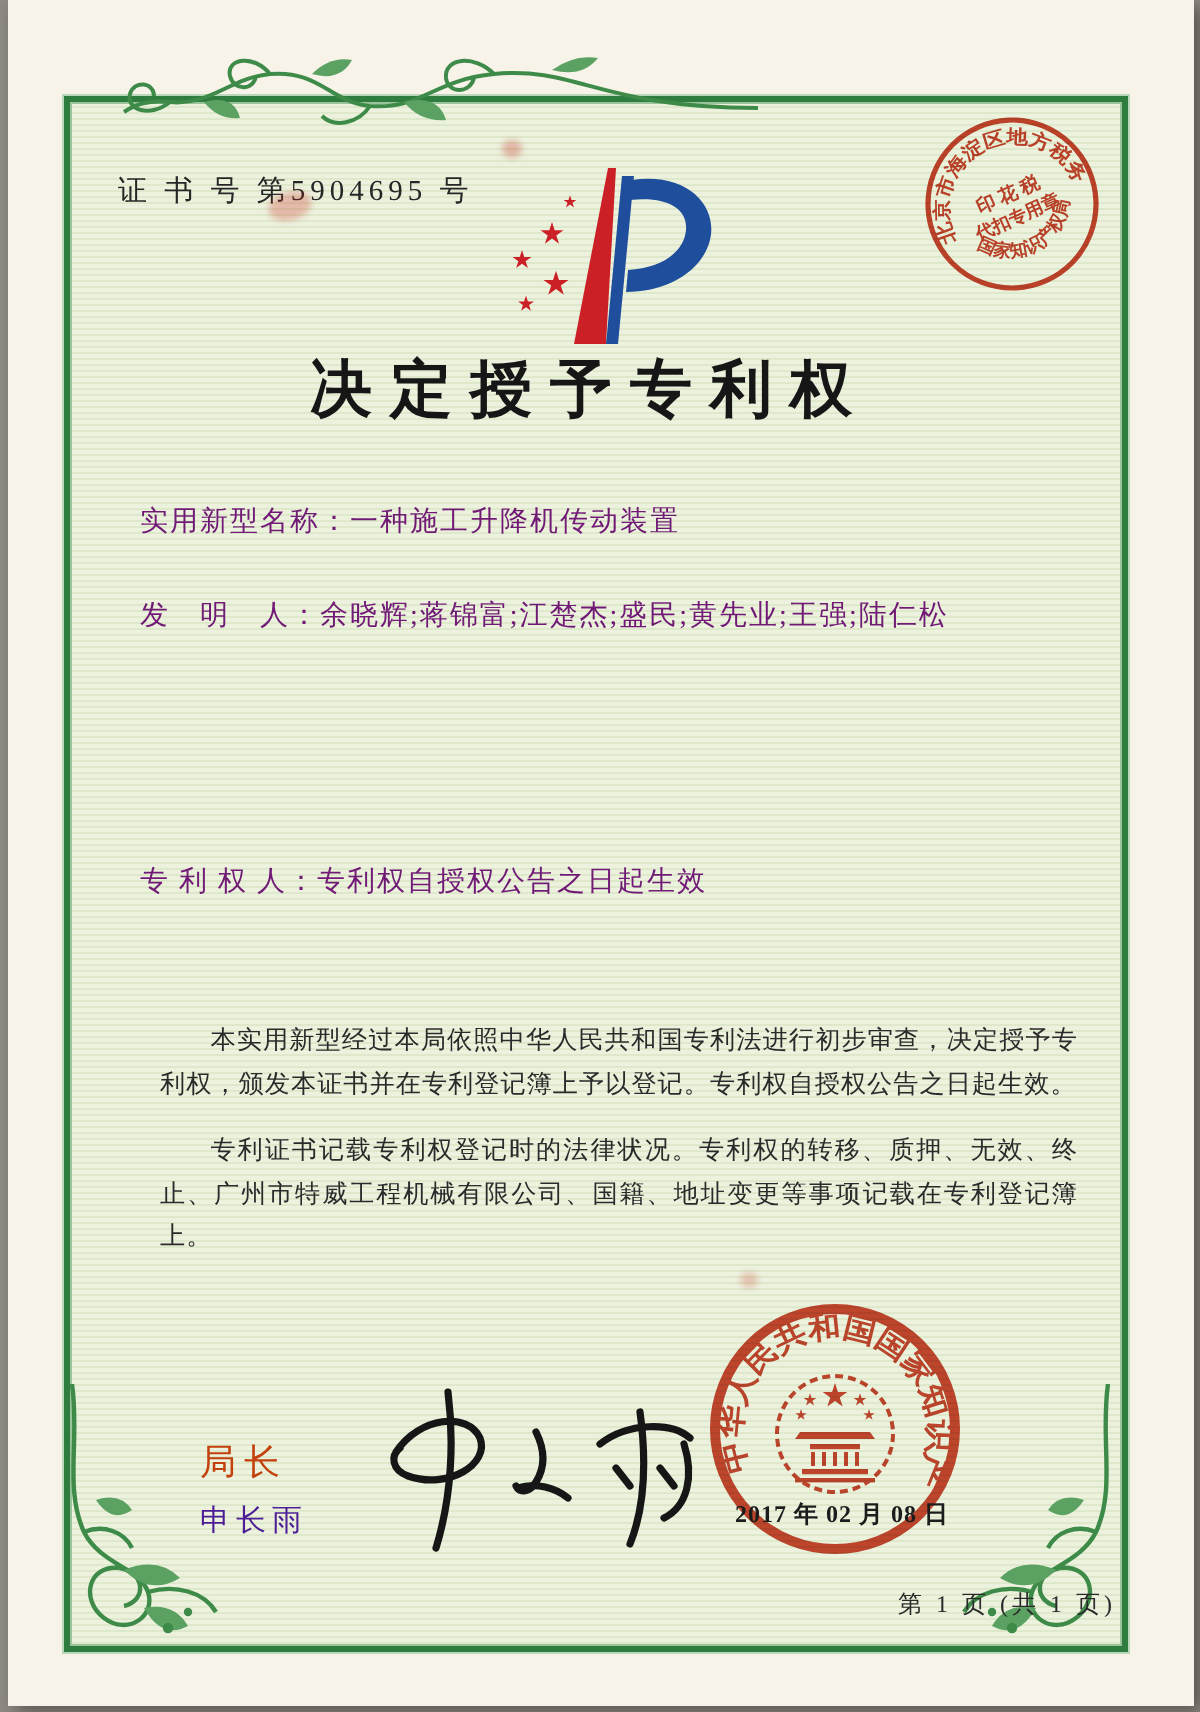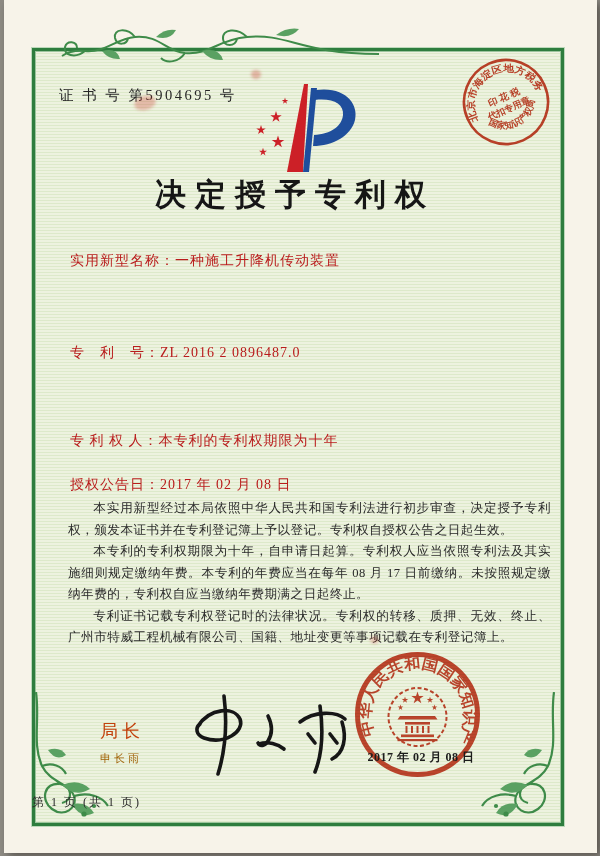--- a/index.html
+++ b/index.html
@@ -25,41 +25,41 @@
     font-size:14.5px;letter-spacing:2.5px;color:#262626;
   }
   .logo{position:absolute;left:243px;top:82px;width:116px;height:94px;}
   .doc-title{
     position:absolute;left:28px;top:174px;width:526px;
     text-align:center;font-size:31px;font-weight:600;
     letter-spacing:9px;color:#161616;
   }
   .field-row{
     position:absolute;left:66px;width:478px;
-    font-size:14px;color:#b91c1c;letter-spacing:1px;white-space:nowrap;
+    font-size:14px;color:#701a75;letter-spacing:1px;white-space:nowrap;
   }
   .field-label{display:inline;}
   .field-value{display:inline;}
   .paras{
     position:absolute;left:64px;top:498px;width:483px;
     font-size:12.6px;line-height:21.5px;color:#2a2a2a;
     text-align:justify;
   }
-  .paras p{margin:0;text-indent:2em;letter-spacing:0.5px;font-family:Liberation Serif, serif;}
+  .paras p{margin:12px;text-indent:2em;letter-spacing:0.5px;font-family:Liberation Serif, serif;}
   .director-title{position:absolute;left:96px;top:719px;font-size:18px;letter-spacing:4px;color:#c2410c;}
-  .director-name{position:absolute;left:96px;top:751px;font-size:11px;letter-spacing:3px;color:#a16207;}
+  .director-name{position:absolute;left:96px;top:751px;font-size:15px;letter-spacing:3px;color:#4c1d95;}
   .signature{position:absolute;left:176px;top:686px;width:178px;height:95px;}
   .seal-big{position:absolute;left:350px;top:651px;width:127px;height:127px;mix-blend-mode:multiply;opacity:.93;}
   .date-stamp{
     position:absolute;left:352px;top:749px;width:130px;text-align:center;
     font-size:12px;font-weight:600;letter-spacing:0.5px;color:#1c1c1c;z-index:5;
   }
   .seal-tax{position:absolute;left:456px;top:56px;width:92px;height:92px;transform:rotate(-24deg);mix-blend-mode:multiply;opacity:.95;}
   .page-footer{
-    position:absolute;left:28px;top:794px;width:526px;text-align:left;
+    position:absolute;left:28px;top:794px;width:526px;text-align:right;
     font-size:12px;letter-spacing:2px;color:#2a2a2a;
   }
   .smudge{position:absolute;border-radius:50%;filter:blur(1.5px);pointer-events:none;}
   .smudge.a{left:130px;top:96px;width:22px;height:14px;background:rgba(200,40,30,.28);transform:rotate(-15deg);}
   .smudge.b{left:247px;top:70px;width:10px;height:9px;background:rgba(200,40,30,.30);}
   .smudge.c{left:366px;top:636px;width:9px;height:8px;background:rgba(200,40,30,.22);}
 </style>
 </head>
 <body>
 
@@ -138,33 +138,29 @@
     <polygon fill="#cc2027" points="57,2 61,2 56,90 40,90"></polygon>
     <polygon fill="#1f4e9c" points="64,6 70,6 62,90 56,90"></polygon>
     <path fill="#1f4e9c" d="M69,8 C98,4 112,22 108,38 C104,54 86,64 66,64 L67,53 C84,52 95,44 96,33 C97,22 86,16 68,18 Z"></path>
   </svg>
 
   <div class="doc-title">决定授予专利权</div>
 
   <div class="field-row" style="top:252px">
     <span class="field-label">实用新型名称：</span><span class="field-value">一种施工升降机传动装置</span>
   </div>
-  <div class="field-row" style="top:344px">
-    <span class="field-label">专　利　号：</span><span class="field-value">ZL 2016 2 0896487.0</span>
+  <div class="field-row" style="top:299px">
+    <span class="field-label">发　明　人：</span><span class="field-value">余晓辉;蒋锦富;江楚杰;盛民;黄先业;王强;陆仁松</span>
   </div>
   <div class="field-row" style="top:432px">
-    <span class="field-label">专 利 权 人：</span><span class="field-value">本专利的专利权期限为十年</span>
-  </div>
-  <div class="field-row" style="top:476px">
-    <span class="field-label">授权公告日：</span><span class="field-value">2017 年 02 月 08 日</span>
+    <span class="field-label">专 利 权 人：</span><span class="field-value">专利权自授权公告之日起生效</span>
   </div>
 
   <div class="paras">
     <p>本实用新型经过本局依照中华人民共和国专利法进行初步审查，决定授予专利权，颁发本证书并在专利登记簿上予以登记。专利权自授权公告之日起生效。</p>
-    <p>本专利的专利权期限为十年，自申请日起算。专利权人应当依照专利法及其实施细则规定缴纳年费。本专利的年费应当在每年 08 月 17 日前缴纳。未按照规定缴纳年费的，专利权自应当缴纳年费期满之日起终止。</p>
     <p>专利证书记载专利权登记时的法律状况。专利权的转移、质押、无效、终止、广州市特威工程机械有限公司、国籍、地址变更等事项记载在专利登记簿上。</p>
   </div>
 
   <div class="director-title">局长</div>
   <div class="director-name">申长雨</div>
 
   <svg class="signature" viewBox="0 0 178 95">
     <g fill="none" stroke="#161616" stroke-width="3.6" stroke-linecap="round">
       <path d="M18,40 C30,22 54,20 60,33 C65,46 44,59 24,52 C16,49 15,42 20,38"></path>
       <path d="M44,10 C47,34 46,62 38,88"></path>

